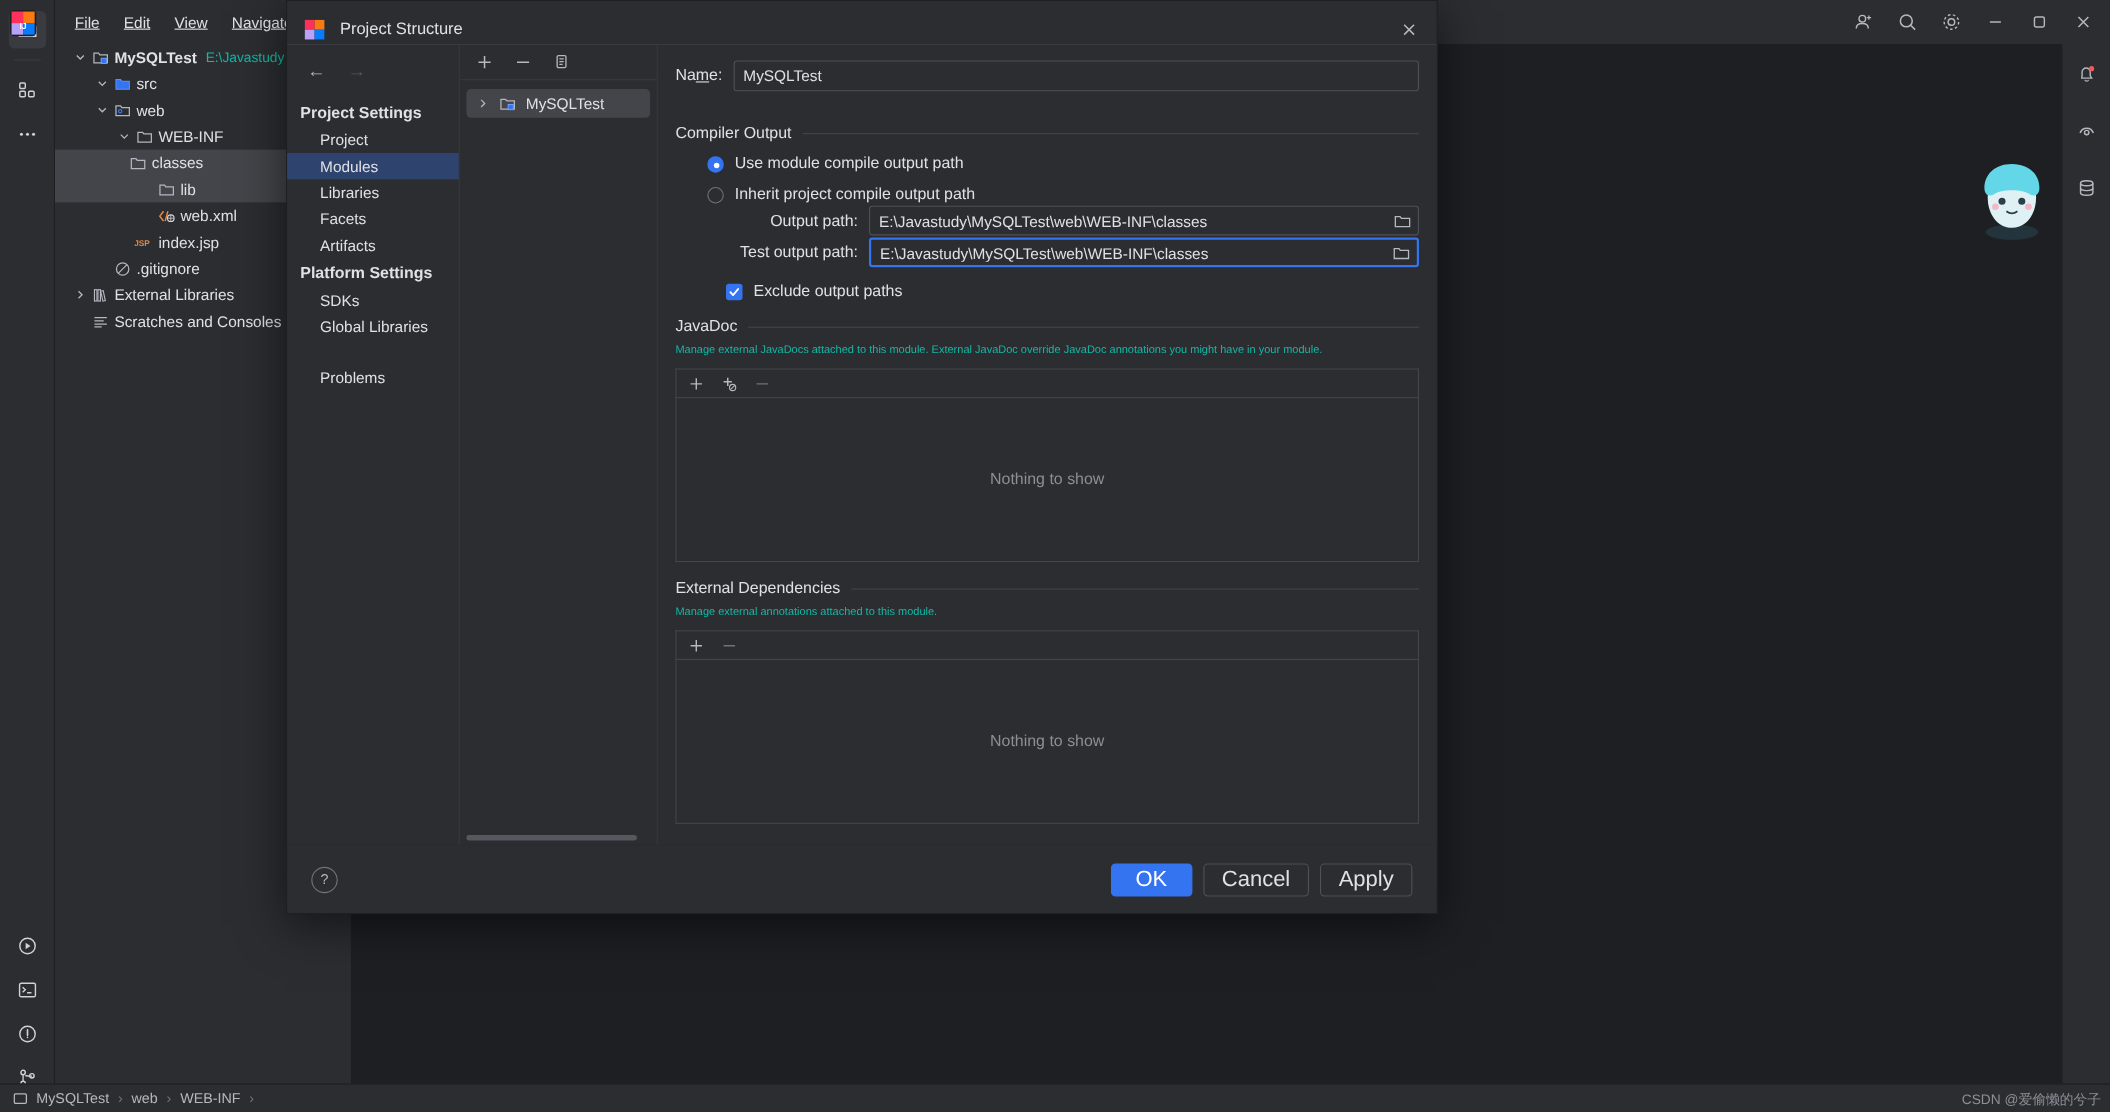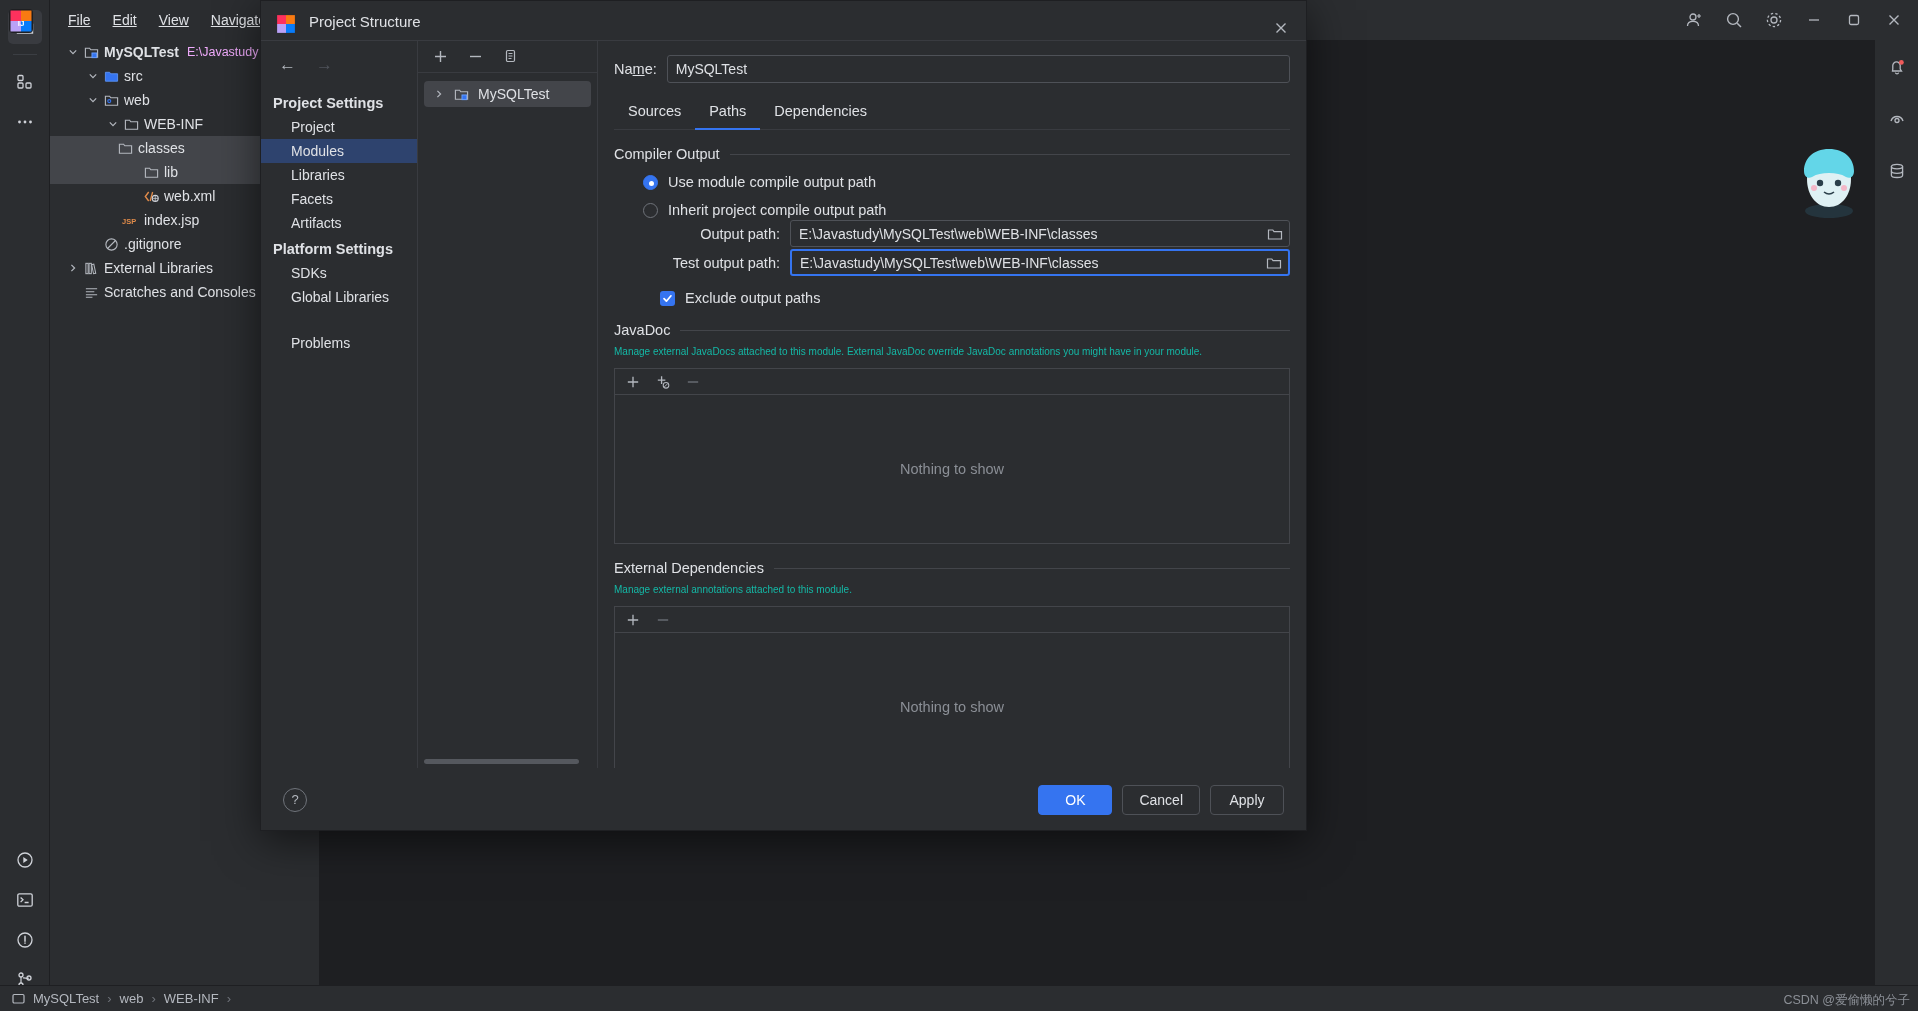--- a/index.html
+++ b/index.html
@@ -46,21 +46,21 @@
     color: #dfe1e5; font-size: 14.5px; gap: 7px;
   }
   .tree-row {
     height: 24px; display: flex; align-items: center;
     font-size: 14px; color: #dfe1e5; white-space: nowrap;
     padding-right: 4px;
   }
   .tree-row.sel { background: #43454a; }
   .chev { width: 18px; display:inline-flex; justify-content:center; color:#b4b8bf; font-size:10px;}
   .tw-icon { width: 18px; display:inline-flex; justify-content:center; margin-right:4px; }
-  .dim { color: #f0abfc; font-size: 12.5px; margin-left: 8px; }
+  .dim { color: #14b8a6; font-size: 12.5px; margin-left: 8px; }
 
   
   #editor-area { flex: 1; background: #1e1f22; position: relative; }
 
   
   #menubar {
     position: absolute; top: 0; left: 50px; right: 0; height: 40px;
     background: #2b2d30; display: flex; align-items: center;
     padding-left: 8px; gap: 2px; z-index: 2;
   }
@@ -95,21 +95,21 @@
   .bc-sep { color:#6f737a; }
 
   
   #dialog {
     position: absolute; left: 260px; top: 0; width: 1047px; height: 831px;
     background: #2b2d30; border: 1px solid #1e1f22;
     box-shadow: 0 10px 40px rgba(0,0,0,.55);
     display: flex; flex-direction: column; z-index: 10;
   }
   #dlg-title {
-    height: 40px; display: flex; align-items: flex-start; gap: 12px;
+    height: 40px; display: flex; align-items: center; gap: 12px;
     padding: 12px 10px 0 14px; color: #dfe1e5; font-size: 15px;
     border-bottom: 1px solid #393b40;
   }
   #dlg-title .sp { flex: 1; }
   #dlg-close { width: 30px; height: 30px; display:flex; align-items:center; justify-content:center; color:#b4b8bf; font-size: 18px; }
 
   #dlg-body { flex: 1; display: flex; min-height: 0; }
 
   
   #nav-col {
@@ -223,21 +223,21 @@
     gap: 10px; border-top: 1px solid #2b2d30;
   }
   #help-btn {
     width: 24px; height: 24px; border-radius: 50%; border: 1px solid #6f737a;
     color: #b4b8bf; display: flex; align-items: center; justify-content: center;
     font-size: 13px;
   }
   #dlg-footer .sp { flex: 1; }
   .btn {
     min-width: 74px; height: 30px; border-radius: 4px; border: 1px solid #4e5157;
-    color: #dfe1e5; font-size: 14px; display: flex; align-items: center;
+    color: #dfe1e5; font-size: 20px; display: flex; align-items: center;
     justify-content: center; padding: 0 16px; background: #2b2d30;
   }
   .btn.primary { background: #3574f0; border-color: #3574f0; color: #fff; }
 
   
   #mascot { position: absolute; right: 48px; top: 135px; width: 82px; height: 90px; z-index: 2;}
   #watermark { position: absolute; right: 8px; bottom: 2px; color: #8b8f96; font-size: 12.5px; z-index: 20;}
 
   .ico { display:block; }
 </style>
@@ -628,25 +628,20 @@
 
       <div id="content">
 
         <div class="name-row">
           <label>Na<u>m</u>e:</label>
           <div class="txt">
             <span>MySQLTest</span>
           </div>
         </div>
 
-        <div id="tabs">
-            <div class="tab">Sources</div>
-            <div class="tab active">Paths</div>
-            <div class="tab">Dependencies</div>
-          </div>
 
         <div class="section">
           <div class="sec-head">
             <span>Compiler Output</span>
             <div class="rule"></div>
           </div>
 
           <div class="radio-row">
             <span class="radio on"></span>
             <label>Use module compile output path</label>

